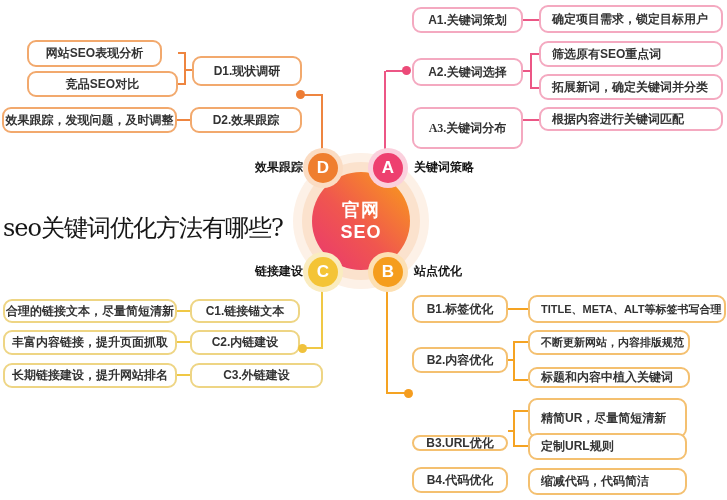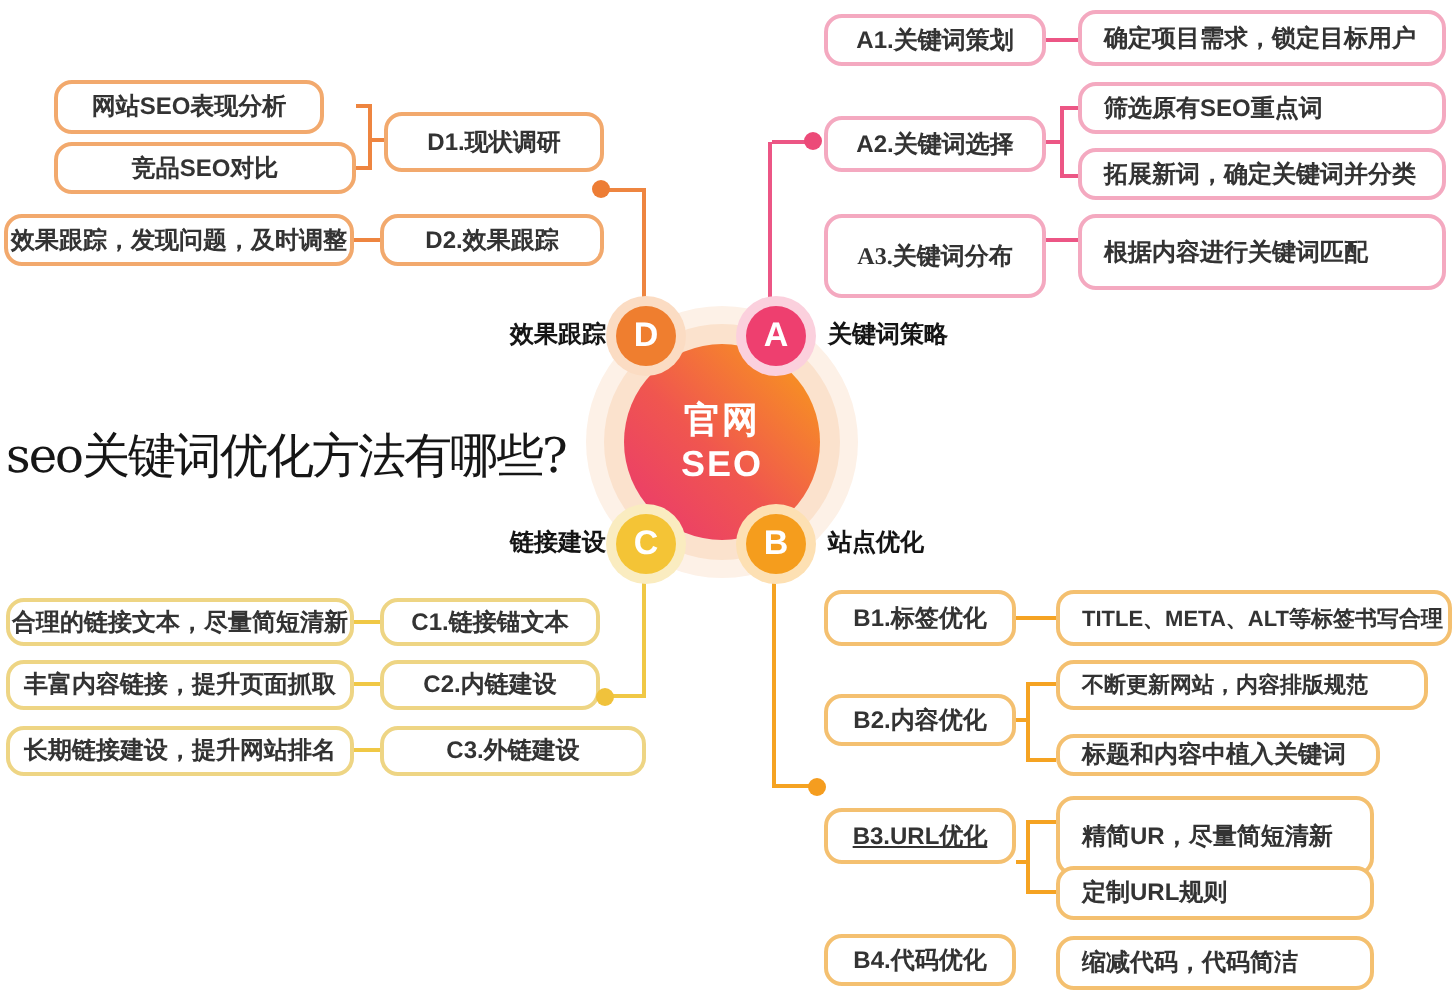--- a/index.html
+++ b/index.html
@@ -53,21 +53,21 @@
   <div class="hline lD" style="left:300px;top:94px;width:23px;"></div>
   <div class="vline lD" style="left:321px;top:94px;height:61px;"></div>
   <div class="dot" style="left:296px;top:90px;background:#ed7d35;"></div>
 
   <div class="box bA" style="left:412px;top:7px;width:111px;height:26px;">A1.关键词策划</div>
   <div class="box bA la" style="left:539px;top:5px;width:184px;height:28px;">确定项目需求，锁定目标用户</div>
   <div class="box bA" style="left:412px;top:58px;width:111px;height:28px;">A2.关键词选择</div>
   <div class="box bA la" style="left:539px;top:74px;width:184px;height:26px;">拓展新词，确定关键词并分类</div>
   <div class="box bA la" style="left:539px;top:41px;width:184px;height:26px;">筛选原有SEO重点词</div>
   <div class="box bA" style="left:412px;top:107px;width:111px;height:42px;font-family:Liberation Serif, serif;">A3.关键词分布</div>
-  <div class="box bA la" style="left:539px;top:107px;width:184px;height:38px;">根据内容进行关键词匹配</div>
+  <div class="box bA la" style="left:539px;top:107px;width:184px;height:24px;">根据内容进行关键词匹配</div>
 
   <div class="hline lA" style="left:523px;top:19px;width:16px;"></div>
   <div class="hline lA" style="left:523px;top:70px;width:9px;"></div>
   <div class="vline lA" style="left:530px;top:53px;height:36px;"></div>
   <div class="hline lA" style="left:530px;top:53px;width:9px;"></div>
   <div class="hline lA" style="left:530px;top:87px;width:9px;"></div>
   <div class="hline lA" style="left:523px;top:119px;width:16px;"></div>
   <div class="vline lA" style="left:384px;top:71px;height:83px;"></div>
   <div class="hline lA" style="left:386px;top:70px;width:20px;"></div>
   <div class="dot" style="left:402px;top:66px;background:#ec4a78;"></div>
@@ -82,23 +82,23 @@
   <div class="hline lC" style="left:177px;top:310px;width:13px;"></div>
   <div class="hline lC" style="left:177px;top:341px;width:13px;"></div>
   <div class="hline lC" style="left:177px;top:374px;width:13px;"></div>
   <div class="vline lC" style="left:321px;top:286px;height:63px;"></div>
   <div class="hline lC" style="left:302px;top:347px;width:21px;"></div>
   <div class="dot" style="left:298px;top:344px;background:#f0c23c;"></div>
 
   <div class="box bB" style="left:412px;top:295px;width:96px;height:28px;">B1.标签优化</div>
   <div class="box bB la sm" style="left:528px;top:295px;width:198px;height:28px;">TITLE、META、ALT等标签书写合理</div>
   <div class="box bB" style="left:412px;top:347px;width:96px;height:26px;">B2.内容优化</div>
-  <div class="box bB la sm" style="left:528px;top:330px;width:186px;height:25px;">不断更新网站，内容排版规范</div>
+  <div class="box bB la sm" style="left:528px;top:330px;width:162px;height:25px;">不断更新网站，内容排版规范</div>
   <div class="box bB la" style="left:528px;top:367px;width:162px;height:21px;">标题和内容中植入关键词</div>
-  <div class="box bB" style="left:412px;top:404px;width:96px;height:28px;text-decoration:underline;">B3.URL优化</div>
+  <div class="box bB" style="left:412px;top:435px;width:96px;height:16px;">B3.URL优化</div>
   <div class="box bB la" style="left:528px;top:398px;width:159px;height:40px;">精简UR，尽量简短清新</div>
   <div class="box bB la" style="left:528px;top:433px;width:159px;height:27px;">定制URL规则</div>
   <div class="box bB" style="left:412px;top:467px;width:96px;height:26px;">B4.代码优化</div>
   <div class="box bB la" style="left:528px;top:468px;width:159px;height:27px;">缩减代码，代码简洁</div>
 
   <div class="hline lB" style="left:508px;top:308px;width:20px;"></div>
   <div class="hline lB" style="left:508px;top:359px;width:7px;"></div>
   <div class="vline lB" style="left:513px;top:341px;height:40px;"></div>
   <div class="hline lB" style="left:513px;top:341px;width:15px;"></div>
   <div class="hline lB" style="left:513px;top:379px;width:15px;"></div>

